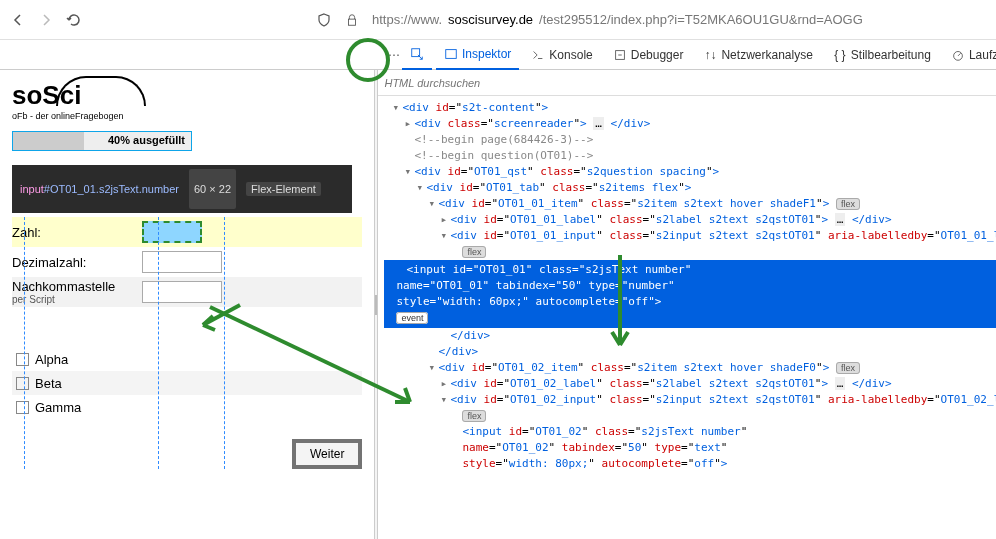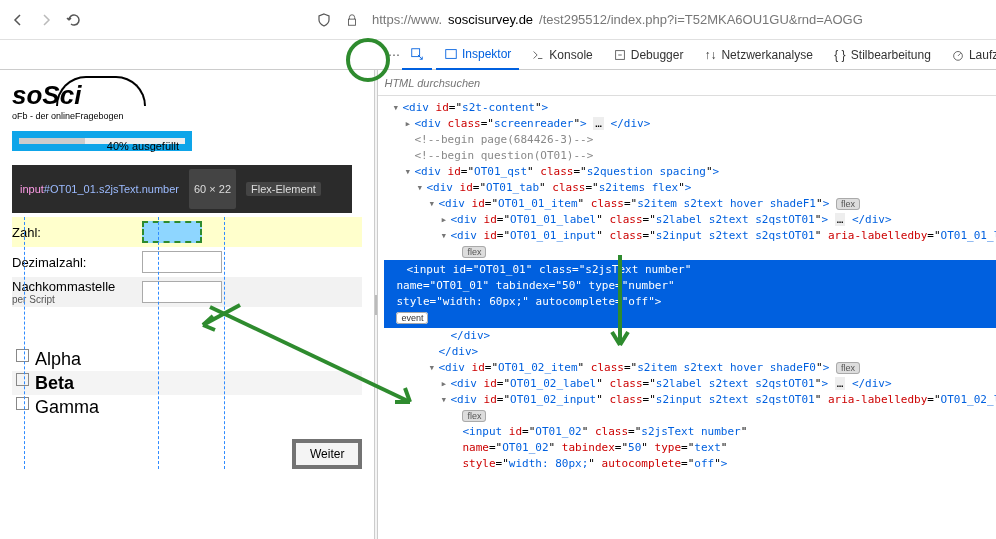--- a/index.html
+++ b/index.html
@@ -10,46 +10,46 @@
 .tb-spacer { width: 210px; }
 .url-bar { display: flex; align-items: center; gap: 6px; font-size: 13px; color: #777; }
 .url-bar .domain { color: #000; }
 .devtools-tabs { height: 30px; display: flex; align-items: center; padding-left: 388px; gap: 4px; border-bottom: 1px solid #ccc; font-size: 12px; }
 .dt-tab { display: flex; align-items: center; gap: 4px; padding: 0 8px; height: 30px; cursor: pointer; color: #333; }
 .dt-tab.active { color: #0060df; border-bottom: 2px solid #0060df; }
 .dt-icon { width: 14px; height: 14px; display: inline-flex; align-items: center; justify-content: center; }
 .circle-highlight { position: absolute; width: 44px; height: 44px; border: 4px solid #2e8b2e; border-radius: 50%; left: 346px; top: 38px; pointer-events: none; z-index: 100; }
 .main { flex: 1; display: flex; position: relative; }
 .page { width: 388px; padding: 10px 12px; position: relative; }
-.logo { font-size: 26px; font-weight: bold; font-style: italic; }
+.logo { font-size: 26px; font-weight: bold; }
 .logo-sub { font-size: 9px; }
 .logo-arc { position: absolute; width: 90px; height: 30px; border: 2px solid #000; border-bottom: none; border-radius: 50px 50px 0 0; left: 56px; top: 6px; }
-.progress { margin-top: 10px; width: 180px; height: 20px; border: 7px solid #0ea5e9; background: #eee; position: relative; }
+.progress { margin-top: 10px; width: 180px; height: 20px; border: 1px solid #0ea5e9; background: #eee; position: relative; font-weight: bold; }
 .progress-fill { width: 40%; height: 100%; background: #ccc; }
 .progress-text { position: absolute; top: 2px; right: 6px; font-size: 11px; }
 .tooltip-bar { margin-top: 14px; background: #2b2b2b; color: #ddd; padding: 4px 8px; font-size: 11px; display: flex; align-items: center; gap: 10px; width: 340px; }
 .tooltip-bar .sel-input { color: #ff9ce8; }
 .tooltip-bar .sel-id { color: #9cbbff; margin-top: 24px; }
 .tooltip-bar .dim { background: #444; padding: 14px 5px; border-radius: 2px; }
 .tooltip-bar .flex-lbl { background: #444; padding: 1px 5px; border-radius: 2px; }
 .form-area { margin-top: 4px; position: relative; }
 .row { display: flex; align-items: center; height: 30px; padding: 4px 0; }
 .row.hl { background: #ffffcc; }
 .row.shade { background: #f2f2f2; }
 .row label { width: 130px; font-size: 13px; }
 .row .sub { font-size: 10px; color: #555; display: block; }
 .row input { height: 22px; border: 1px solid #aaa; padding: 0 4px; }
 .hl input { border: 2px dashed #2e8b2e; background: #8ed6ff; width: 60px; }
 .row2 input { width: 80px; }
 .row3 input { width: 80px; }
 .guides-v1, .guides-v2, .guides-v3 { position: absolute; top: 0; bottom: 0; border-left: 1px dashed #2e8bff; }
 .guides-v1 { left: 12px; } .guides-v2 { left: 146px; } .guides-v3 { left: 212px; }
 .checks { margin-top: 40px; }
-.check-row { display: flex; align-items: flex-start; height: 24px; font-size: 18px; gap: 6px; padding: 2px 4px; }
-.check-row.bold { font-weight: bold; background: #f4f4f4; }
+.check-row { display: flex; align-items: center; height: 24px; font-size: 13px; gap: 6px; padding: 2px 4px; }
+.check-row.bold { font-weight: normal; background: #f4f4f4; }
 .check-box { width: 13px; height: 13px; border: 1px solid #888; }
 .next-btn { margin-top: 20px; margin-left: 280px; padding: 4px 14px; border: 4px solid #737373; background: #f4f4f4; font-size: 12px; cursor: pointer; }
 .splitter { width: 6px; background: #f4f4f4; border-left: 1px solid #ccc; border-right: 1px solid #ccc; cursor: col-resize; display: flex; align-items: center; justify-content: center; }
 .splitter::after { content: ''; width: 2px; height: 20px; background: #bbb; }
 .dom-panel { flex: 1; display: flex; flex-direction: column; }
 .dom-search { height: 26px; display: flex; align-items: center; padding: 0 6px; border-bottom: 1px solid #ddd; gap: 8px; }
 .dom-search input { flex: 1; border: none; outline: none; font-size: 11px; color: #999; font-style: italic; }
 .dom-search .plus, .dom-search .wand { width: 16px; height: 16px; display: flex; align-items: center; justify-content: center; color: #666; cursor: pointer; }
 .dom-tree { flex: 1; padding: 4px 6px; font-family: monospace; font-size: 11px; line-height: 16px; overflow: auto; }
 .dom-tree .ln { white-space: nowrap; }

